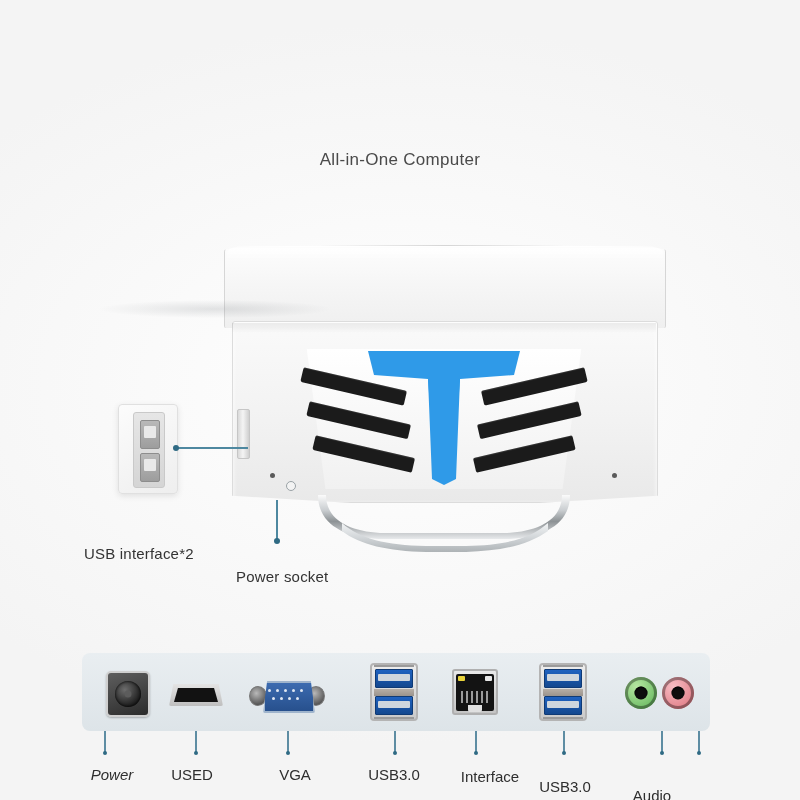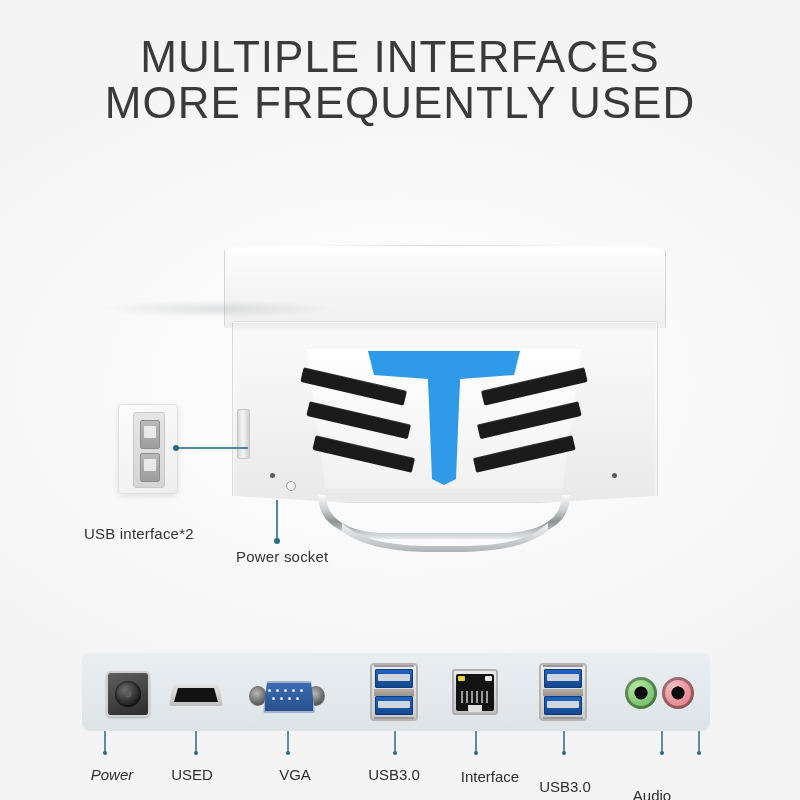--- a/index.html
+++ b/index.html
@@ -147,21 +147,21 @@
   }
   .usb-slot.top{top:7px;}
   .usb-slot.bot{top:40px;}
 
   .leader{position:absolute;background:#4e88a0;}
   .leader-dot{
     position:absolute;width:6px;height:6px;border-radius:50%;background:#2f6a83;
   }
 
   .callout-label{
-    position:absolute;color:#333;font-size:15px;letter-spacing:.2px;white-space:nowrap;
+    position:absolute;color:#333;font-size:15px;letter-spacing:.2px;white-space:nowrap;margin-top:20px;
   }
 
   
   .io-panel{
     position:absolute;left:82px;top:653px;width:628px;height:78px;
     background:linear-gradient(180deg,#e9eef1 0%,#e2e8ec 60%,#dde4e8 100%);
     border-radius:8px;
   }
   .port{position:absolute;}
 
@@ -297,24 +297,21 @@
     color:rgba(150,150,150,.18);font-size:15px;letter-spacing:4px;
   }
 </style>
 </head>
 <body>
 
 <div class="stage">
 
   <div class="bg-wash"></div>
 
-  <div class="headline">
-    <span>MULTIPLE INTERFACES</span>
-    <span class="l2">MORE FREQUENTLY USED</span>
-  </div>
+  <div class="subtitle">All-in-One Computer</div>
 
   <div class="pc">
 
     <div class="pc-top">
       <div class="pc-top-gloss"></div>
     </div>
 
     <div class="pc-body"></div>
     <div class="pc-body-seam"></div>
 

